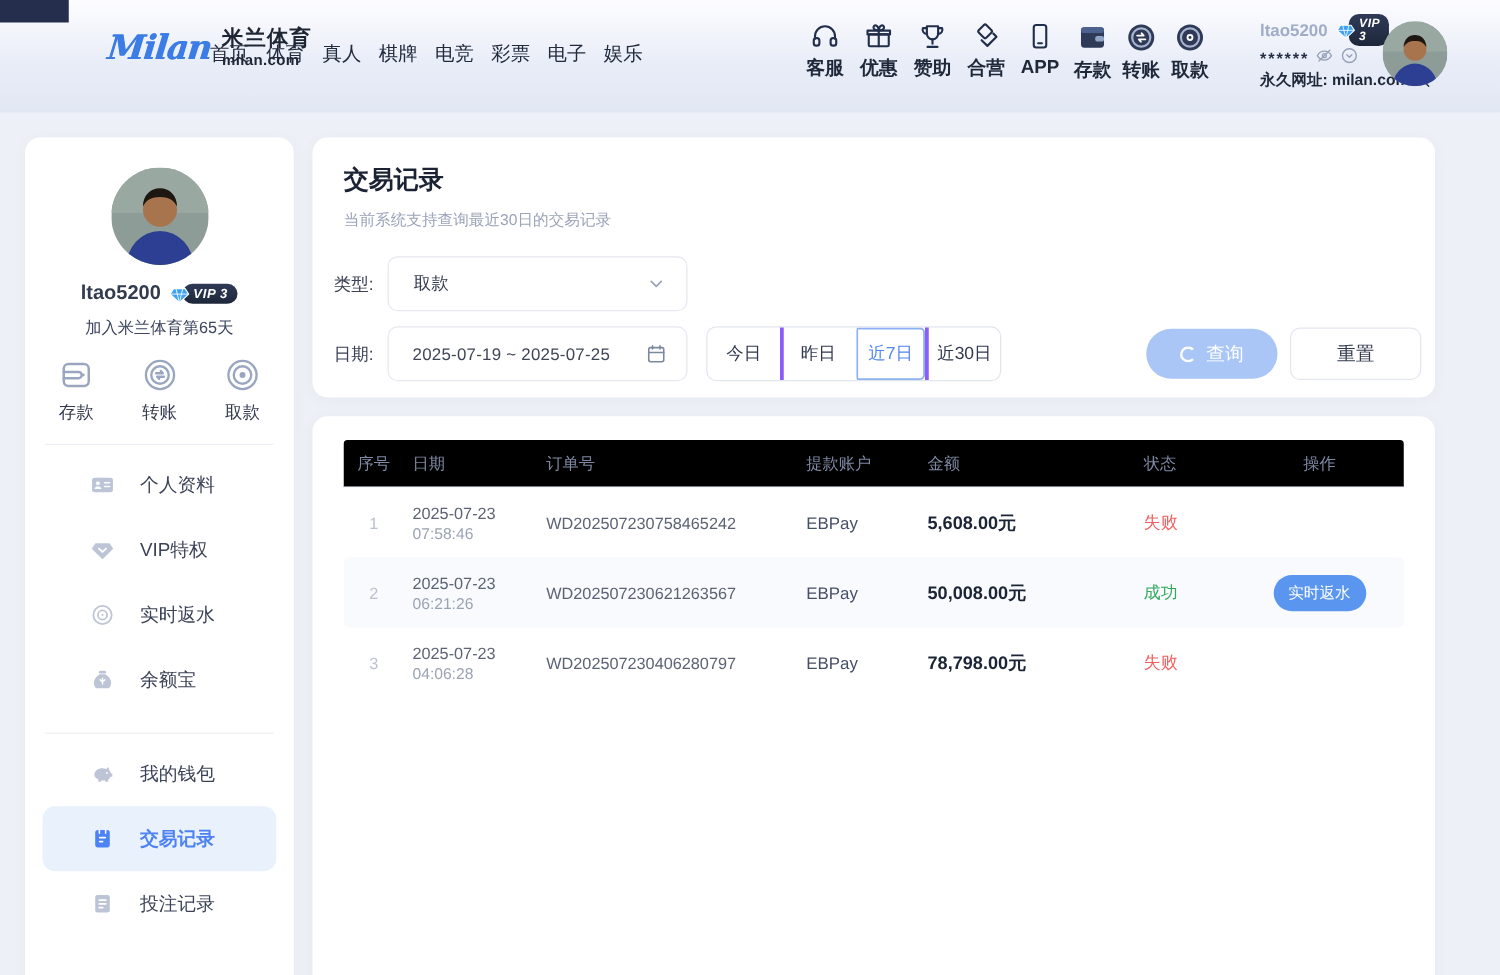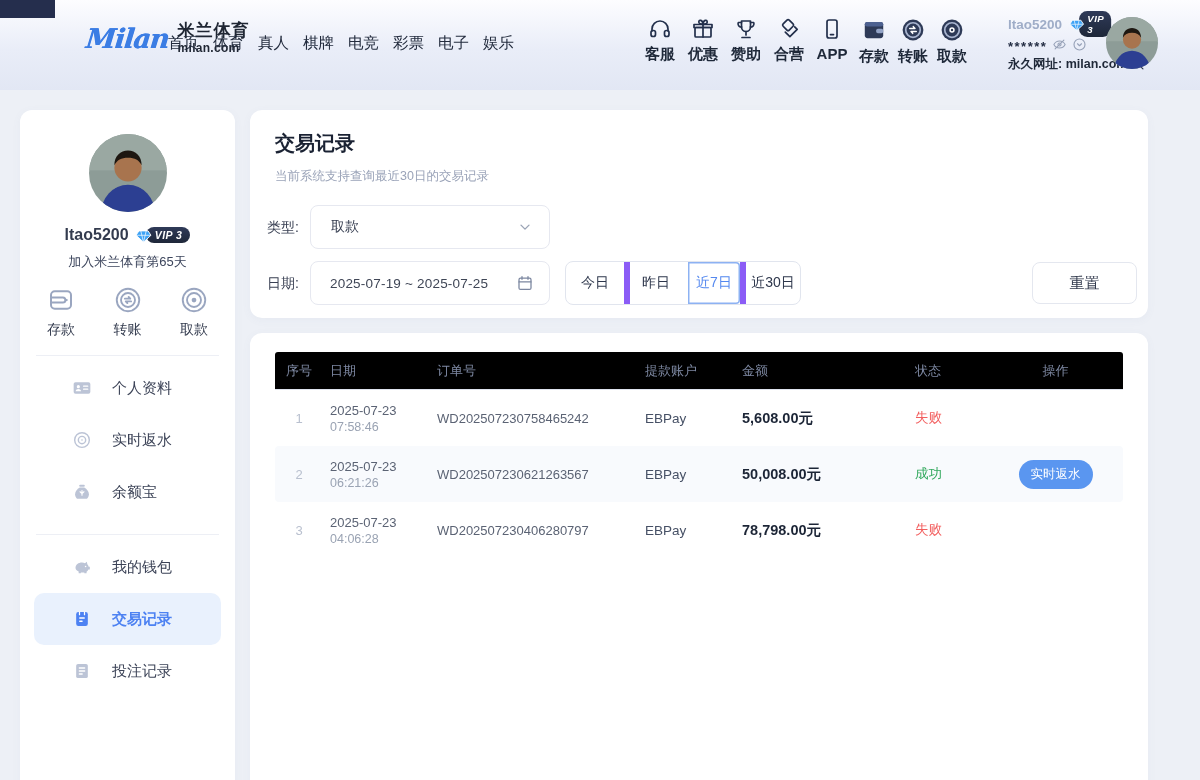--- a/index.html
+++ b/index.html
@@ -81,21 +81,21 @@
   .fc-select-val { font-size:14px; color:#333b4e; flex:1; }
   .chev { width:16px; height:16px; color:#9aa3b5; }
   .chev svg { width:16px; height:16px; display:block; }
   .fc-date { position:absolute; left:60px; top:151px; width:240px; height:44px; border:1px solid #e6e8f0; border-radius:8px;
     display:flex; align-items:center; padding:0 15px 0 19px; cursor:pointer; background:#fff; }
   .fc-date-val { font-size:13.5px; color:#3f4656; flex:1; letter-spacing:.2px; }
   .cal { width:18px; height:18px; color:#7c87a0; }
   .cal svg { width:18px; height:18px; display:block; }
   .seg-group { position:absolute; left:315px; top:151px; height:44px; display:flex; border:1px solid #e1e5ee; border-radius:8px; background:#fff; }
   .seg { width:58px; display:flex; align-items:center; justify-content:center; font-size:14px; color:#2e374c; cursor:pointer; }
-  .seg + .seg { border-left:6px solid #8b5cf6; }
+  .seg + .seg { border-left:3px solid #8b5cf6; }
   .seg:last-child { width:60px; }
   .seg.selected { box-shadow:inset 0 0 0 1.5px #8db2f3; border-radius:4px; color:#5488ef; border-left-color:transparent; }
   .btn-query { position:absolute; left:667px; top:153px; width:105px; height:40px; border:none; border-radius:20px;
     background:#a9c6f6; color:#fff; font-size:15px; display:flex; align-items:center; justify-content:center; gap:8px; cursor:pointer;
     font-family:inherit; }
   .spin { width:13px; height:13px; border:2px solid rgba(255,255,255,.95); border-right-color:transparent; border-radius:50%; }
   .btn-reset { position:absolute; left:782px; top:152px; width:105px; height:42px; background:#fff; border:1px solid #e4e7ef;
     border-radius:8px; font-size:15px; color:#333b4e; cursor:pointer; font-family:inherit; }
 
   
@@ -368,20 +368,30 @@
             <circle cx="7.6" cy="10.4" r="1.9" fill="#fff"></circle>
             <path d="M4.3 15.9c.3-1.8 1.8-2.6 3.3-2.6s3 .8 3.3 2.6z" fill="#fff"></path>
             <rect x="13.2" y="9" width="6.4" height="1.5" rx=".7" fill="#fff"></rect>
             <rect x="13.2" y="12.6" width="6.4" height="1.5" rx=".7" fill="#fff"></rect>
           </svg>
         </span>
     <span class="side-label">个人资料</span>
 
   </div>
 
+  <div class="side-item">
+    <span class="side-icon">
+          <svg viewBox="0 0 24 24">
+            <path d="M5.3 5.5h13.4l3.6 5.3L12 20.8 1.7 10.8z" fill="currentColor"></path>
+            <path d="M8.6 10.6l3.4 3.3 3.4-3.3" stroke="#fff" stroke-width="1.7" fill="none" stroke-linecap="round" stroke-linejoin="round"></path>
+          </svg>
+        </span>
+    <span class="side-label">VIP特权</span>
+
+  </div>
 
 
   <div class="side-item">
     <span class="side-icon">
           <svg viewBox="0 0 24 24" fill="none" stroke="currentColor" stroke-width="1.7">
             <circle cx="12" cy="12" r="8.8"></circle>
             <circle cx="12" cy="12" r="4.4"></circle>
             <circle cx="12" cy="12" r="1" fill="currentColor" stroke="none"></circle>
           </svg>
         </span>
@@ -470,20 +480,24 @@
   <div class="seg-group">
   <div class="seg">今日</div>
 
   <div class="seg">昨日</div>
 
   <div class="seg selected">近7日</div>
 
   <div class="seg">近30日</div>
 </div>
 
+  <button class="btn-query">
+    <span class="spin"></span>
+    <span>查询</span>
+  </button>
   <button class="btn-reset">重置</button>
 </section>
 
 <section class="table-card">
   <div class="tgrid thead">
   <div class="th">序号</div>
 
   <div class="th">日期</div>
 
   <div class="th">订单号</div>

